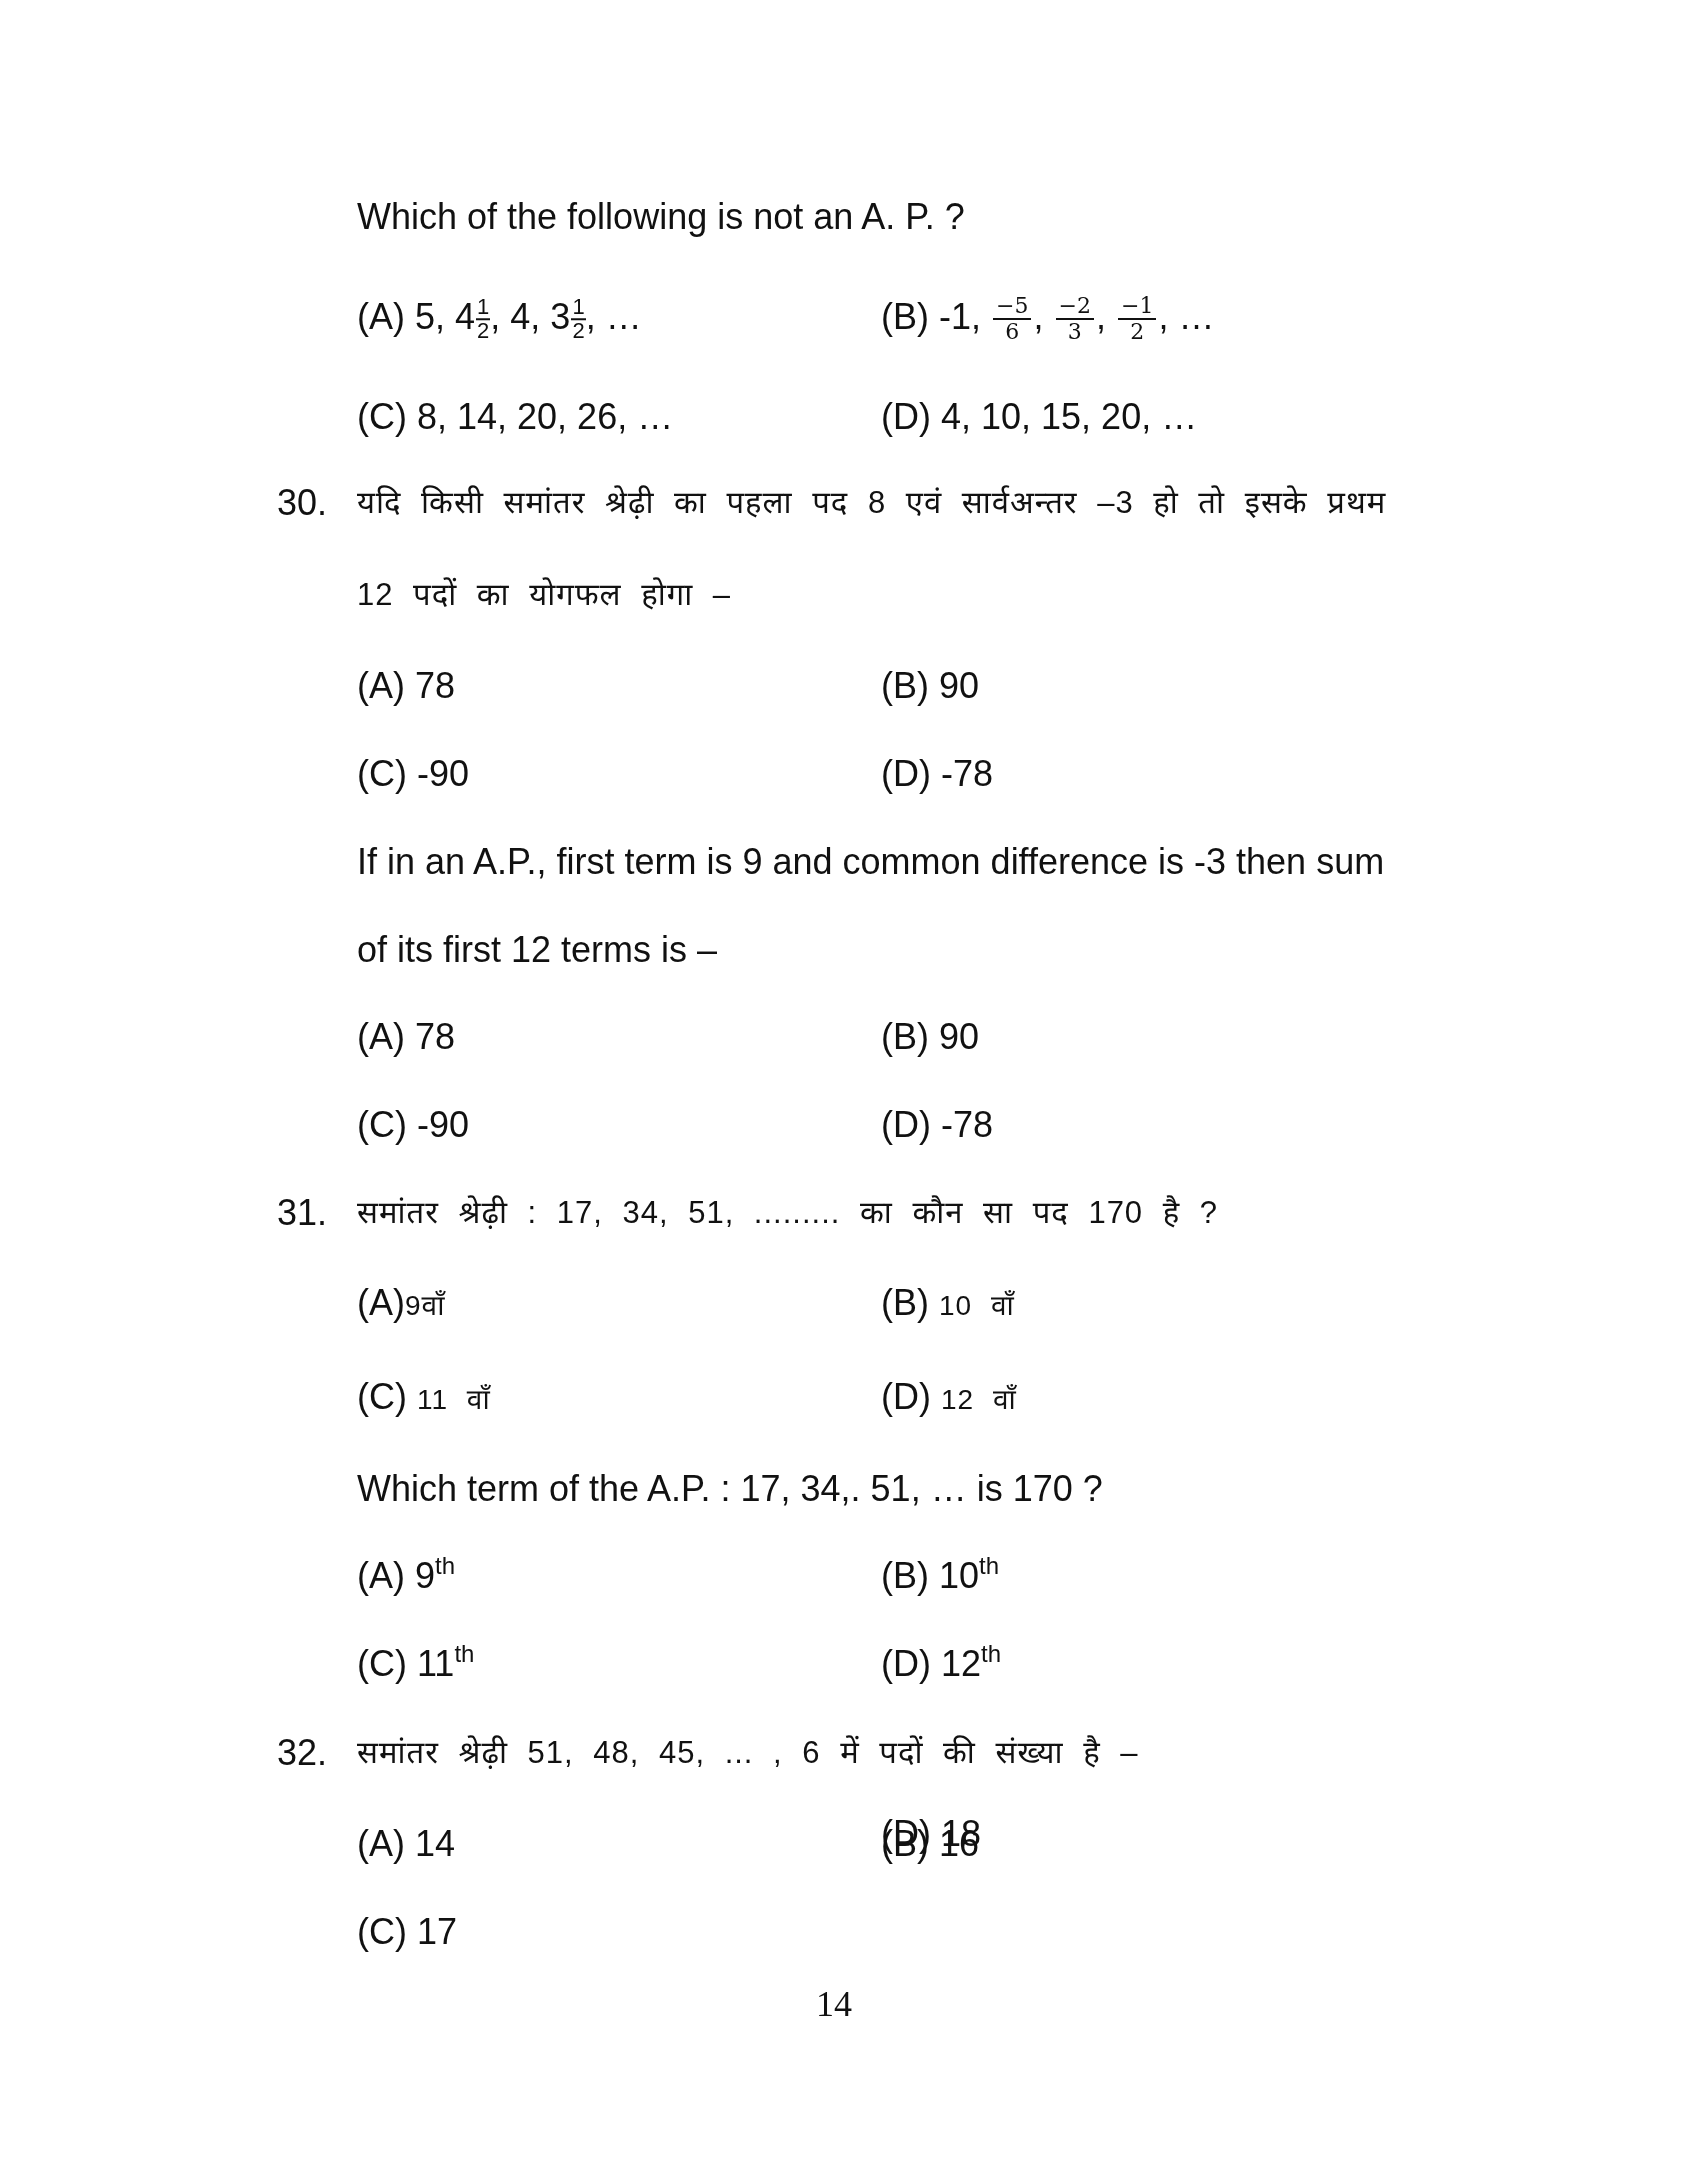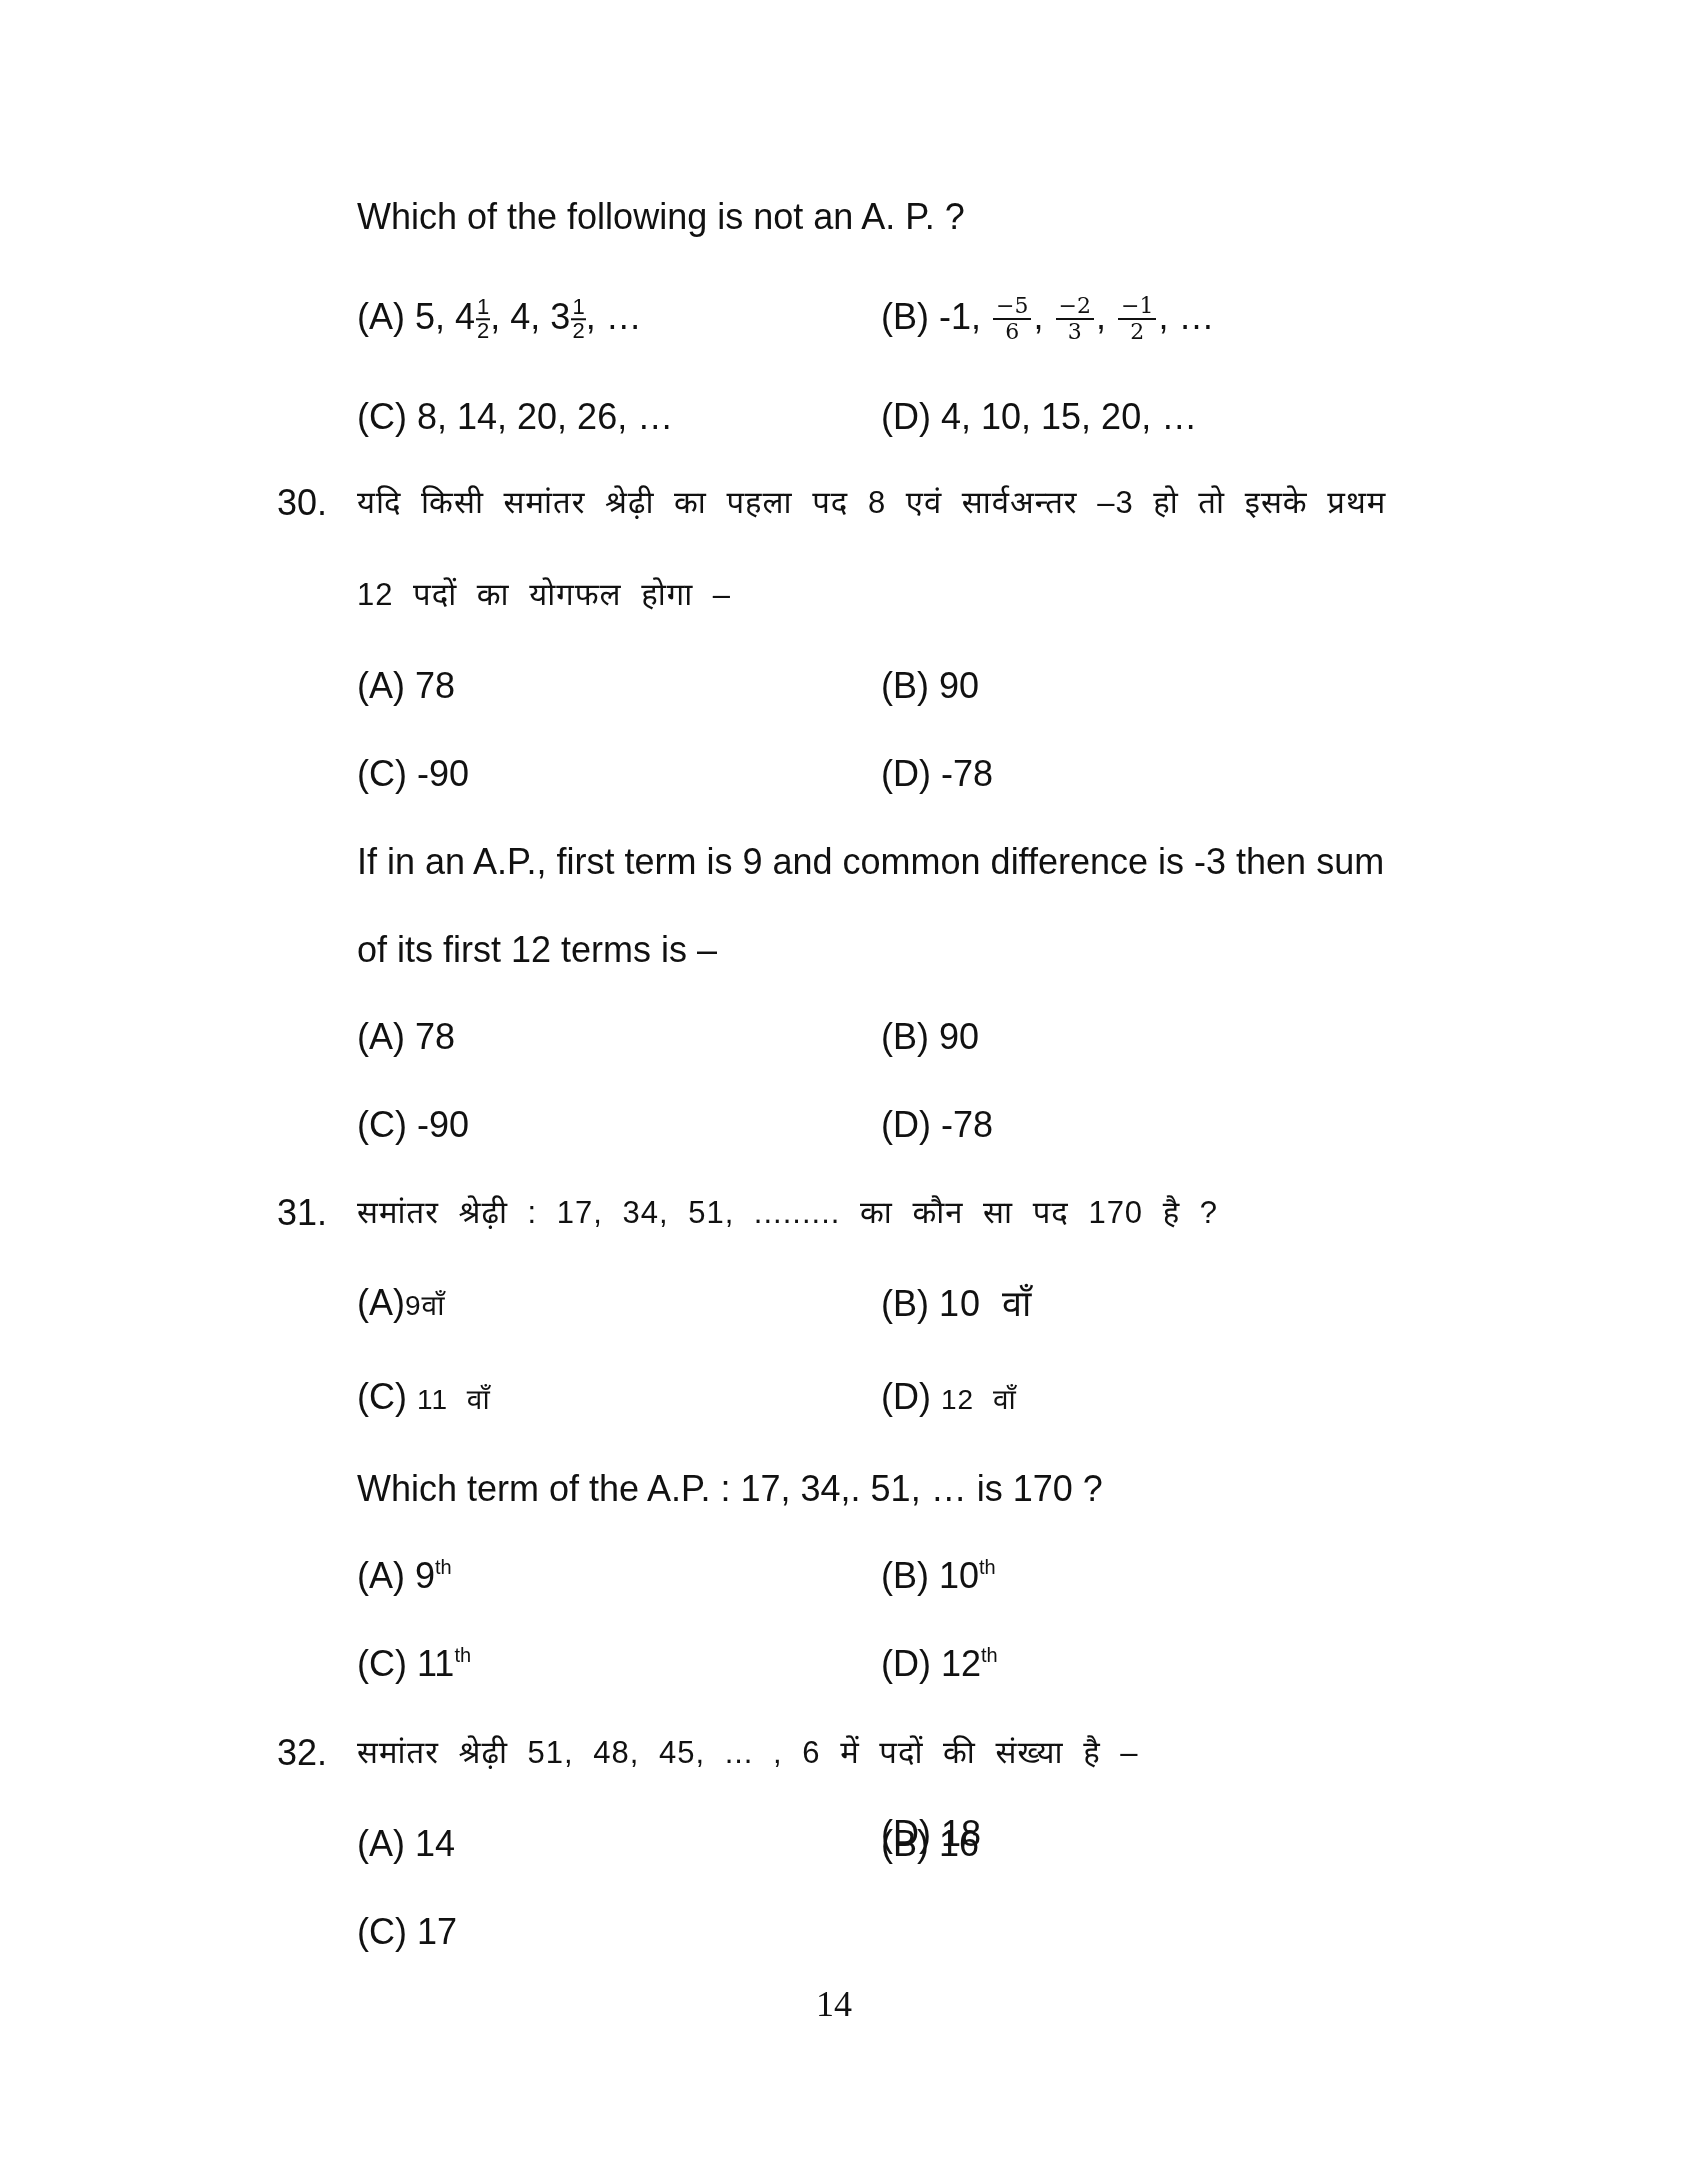--- a/index.html
+++ b/index.html
@@ -9,21 +9,21 @@
   .num { left: 245px; margin-left: 32px; }
   .txt { left: 357px; }
   .colb { left: 881px; }
   .hi { font-size: 31px; letter-spacing: 1px; word-spacing: 10px; }
   .frac { display: inline-flex; flex-direction: column; align-items: center; vertical-align: middle;
           font-family: "DejaVu Serif", serif; font-size: 22px; line-height: 24px; margin: 0 2px; }
   .frac .top { border-bottom: 2px solid #111; padding: 0 3px; }
   .mixed { display: inline-flex; flex-direction: column; align-items: center; vertical-align: middle;
            font-size: 22px; line-height: 22px; margin-left: 1px; }
   .mixed .top { border-bottom: 2px solid #111; padding: 0 1px; }
-  sup { font-size: 20px; vertical-align: 14px; line-height: 0; }
+  sup { font-size: 24px; vertical-align: 14px; line-height: 0; }
   .pageno { position: absolute; left: 834px; top: 2004px; transform: translate(-50%, -50%);
             font-family: "Liberation Serif", serif; font-size: 36px; }
 </style>
 </head>
 <body>
 
 <div class="line txt" style="top:217px">Which of the following is not an A. P. ?</div>
 
 <div class="line txt" style="top:319px">
   <span>(A)</span>
@@ -79,21 +79,21 @@
 <div class="line txt" style="top:1125px">(C) -90</div>
 <div class="line colb" style="top:1125px">(D) -78</div>
 
 <div class="line num" style="top:1213px">31.</div>
 <div class="line txt hi" style="top:1213px">समांतर श्रेढ़ी : 17, 34, 51, ......... का कौन सा पद 170 है ?</div>
 
 <div class="line txt" style="top:1304px">
   <span>(A)</span><span class="hi" style="font-size:28px">9वाँ</span>
 </div>
 <div class="line colb" style="top:1304px">
-  <span>(B)</span> <span class="hi" style="font-size:36px">10 वाँ</span>
+  <span>(B)</span> <span class="hi" style="font-size:28px">10 वाँ</span>
 </div>
 <div class="line txt" style="top:1398px">
   <span>(C)</span> <span class="hi" style="font-size:28px">11 वाँ</span>
 </div>
 <div class="line colb" style="top:1398px">
   <span>(D)</span> <span class="hi" style="font-size:28px">12 वाँ</span>
 </div>
 
 <div class="line txt" style="top:1489px">Which term of the A.P. : 17, 34,. 51, … is 170 ?</div>
 

